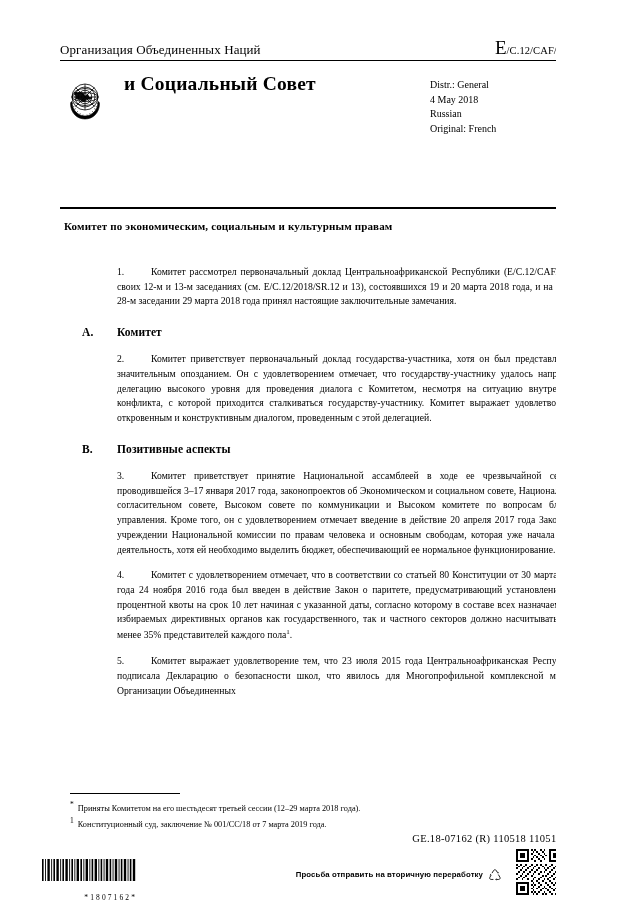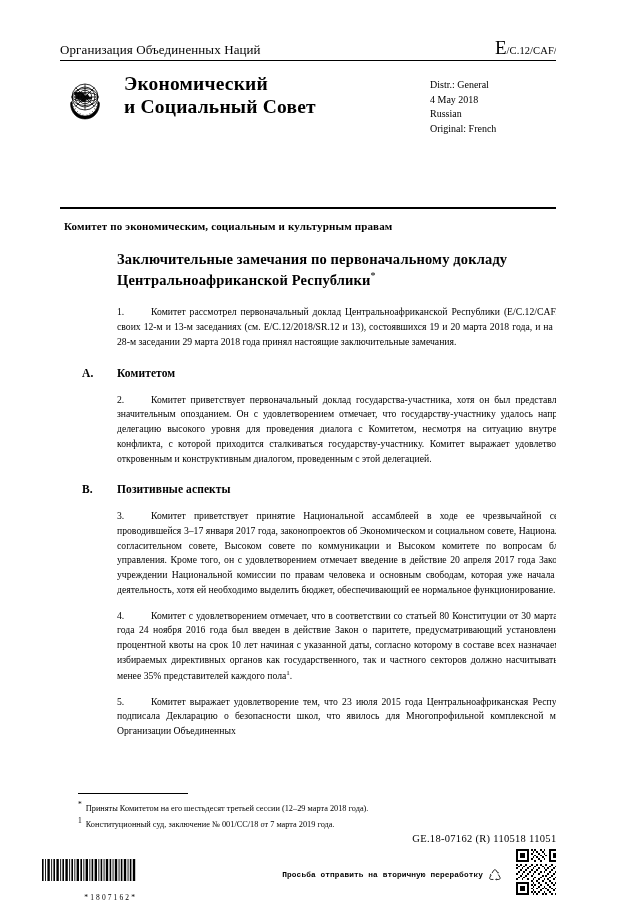--- a/index.html
+++ b/index.html
@@ -162,21 +162,21 @@
     display: inline-block;
     width: 35px;
   }
 
   .gap-1 { height: 15px; }
   .gap-2 { height: 11px; }
 
   
   .footnotes {
     position: absolute;
-    left: 68px;
+    left: 60px;
     top: 793px;
     width: 480px;
   }
   .fn-rule {
     border: 0;
     border-top: 1px solid #000;
     width: 110px;
     margin: 0 0 5px 10px;
     height: 0;
   }
@@ -217,21 +217,21 @@
     margin-top: 12px;
     padding-left: 1px;
   }
   .recycle-block {
     display: flex;
     align-items: center;
     gap: 4px;
     margin-bottom: 2px;
   }
   .recycle-text {
-    font-family: Liberation Mono, monospace;
+    font-family: Liberation Sans, sans-serif;
     font-weight: bold;
     font-size: 7.8px;
     letter-spacing: 0.1px;
     white-space: nowrap;
   }
   .qr-block { margin-left: 9px; margin-bottom: 1px; }
 </style>
 </head>
 <body>
 
@@ -267,47 +267,45 @@
             <path d="M50 84c8 0 15-4 20-10 4-5 6-12 6-19 0 0 3 1 3 4 0 9-3 17-9 23-5 5-12 8-20 8z"></path>
             <g stroke-width="1">
               <path d="M27 58l-4 2M29 64l-4 2M32 69l-4 2M36 74l-3 3M41 78l-2 3M46 81l-1 3"></path>
               <path d="M73 58l4 2M71 64l4 2M68 69l4 2M64 74l3 3M59 78l2 3M54 81l1 3"></path>
             </g>
             <circle cx="50" cy="87" r="2.4"></circle>
           </g>
         </svg>
       </div>
       <div class="masthead-title">
-        <div>Экономический</div>
         <div>и Социальный Совет</div>
       </div>
       <div class="distr-block">
         <div>Distr.: General</div>
         <div>4 May 2018</div>
         <div>Russian</div>
         <div>Original: French</div>
       </div>
     </div>
   </div>
 
   <div class="rule-thick-wrap">
     <hr class="rule-thick">
   </div>
 
   <div class="committee">Комитет по экономическим, социальным и культурным правам</div>
 
   <div class="content">
 
-    <div class="doc-title"><span>Заключительные замечания по первоначальному докладу Центральноафриканской Республики</span><span class="star">*</span></div>
 
     <div class="gap-1"></div>
 
     <p class="para"><span class="num">1.</span><span>Комитет рассмотрел первоначальный доклад Центральноафриканской Республики (E/C.12/CAF/1) на своих 12-м и 13-м заседаниях (см. E/C.12/2018/SR.12 и 13), состоявшихся 19 и 20 марта 2018 года, и на своем 28-м заседании 29 марта 2018 года принял настоящие заключительные замечания.</span></p>
 
-    <div class="sec-head"><span class="letter">A.</span><span>Комитетом</span></div>
+    <div class="sec-head"><span class="letter">A.</span><span>Комитет</span></div>
 
     <p class="para"><span class="num">2.</span><span>Комитет приветствует первоначальный доклад государства-участника, хотя он был представлен со значительным опозданием. Он с удовлетворением отмечает, что государству-участнику удалось направить делегацию высокого уровня для проведения диалога с Комитетом, несмотря на ситуацию внутреннего конфликта, с которой приходится сталкиваться государству-участнику. Комитет выражает удовлетворение откровенным и конструктивным диалогом, проведенным с этой делегацией.</span></p>
 
     <div class="sec-head"><span class="letter">B.</span><span>Позитивные аспекты</span></div>
 
     <p class="para"><span class="num">3.</span><span>Комитет приветствует принятие Национальной ассамблеей в ходе ее чрезвычайной сессии, проводившейся 3–17 января 2017 года, законопроектов об Экономическом и социальном совете, Национальном согласительном совете, Высоком совете по коммуникации и Высоком комитете по вопросам благого управления. Кроме того, он с удовлетворением отмечает введение в действие 20 апреля 2017 года Закона об учреждении Национальной комиссии по правам человека и основным свободам, которая уже начала свою деятельность, хотя ей необходимо выделить бюджет, обеспечивающий ее нормальное функционирование.</span></p>
 
     <div class="gap-2"></div>
 
     <p class="para"><span class="num">4.</span><span>Комитет с удовлетворением отмечает, что в соответствии со статьей 80 Конституции от 30 марта 2016 года 24 ноября 2016 года был введен в действие Закон о паритете, предусматривающий установление 35-процентной квоты на срок 10 лет начиная с указанной даты, согласно которому в составе всех назначаемых и избираемых директивных органов как государственного, так и частного секторов должно насчитываться не менее 35% представителей каждого пола</span><span class="sup">1</span><span>.</span></p>

